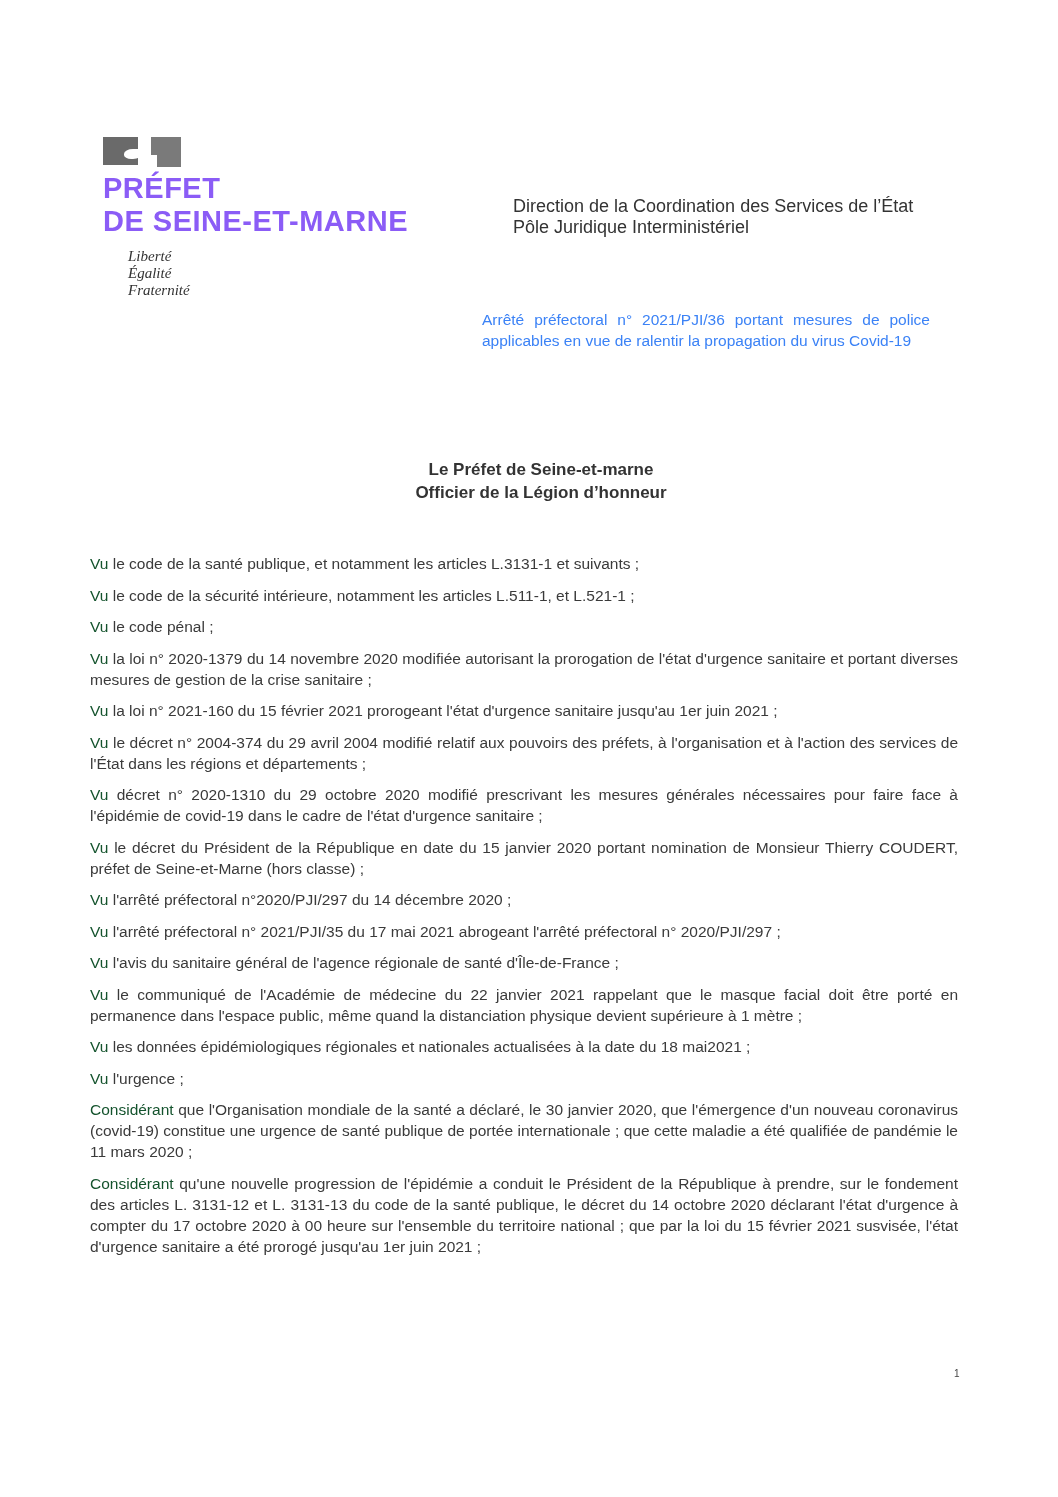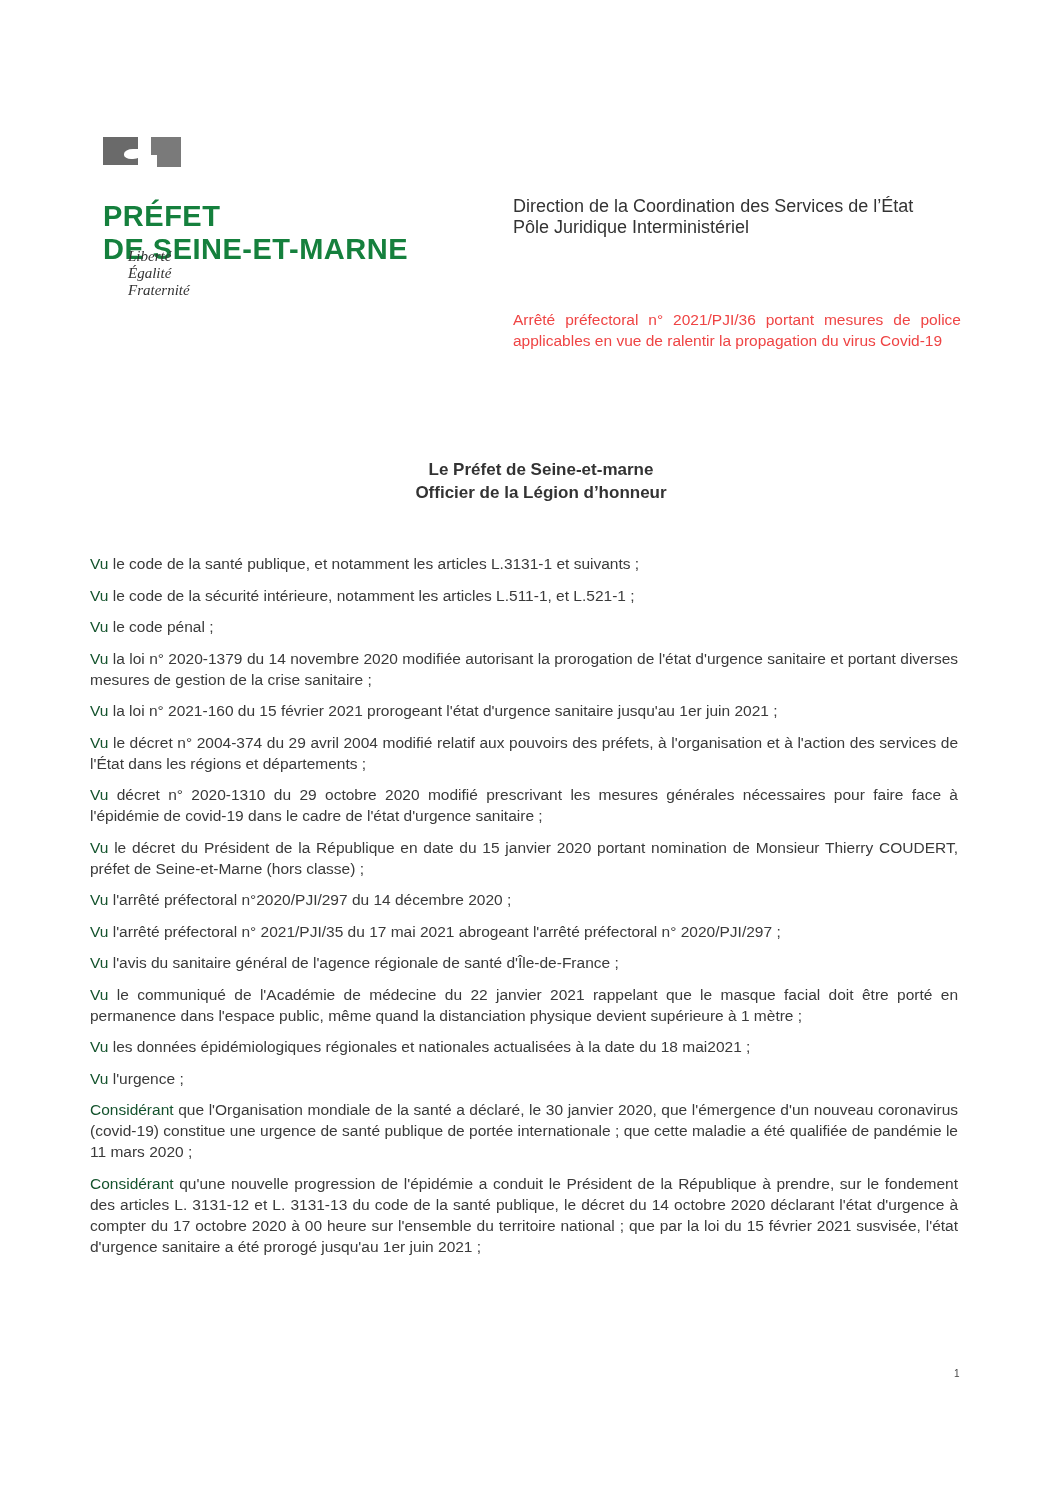--- a/index.html
+++ b/index.html
@@ -5,24 +5,24 @@
     html, body { margin: 0; padding: 0; background: #ffffff; }
     body {
       width: 1058px; height: 1497px; position: relative; overflow: hidden;
       font-family: "Liberation Sans", sans-serif; color: #3a3a3a;
     }
     .logo-flag { position: absolute; left: 103px; top: 137px; width: 80px; height: 30px; }
     .logo-flag .left { position: absolute; left: 0; top: 0; width: 35px; height: 28px; background: #6a6a6a; }
     .logo-flag .left .cut { position: absolute; right: -4px; top: 12px; width: 18px; height: 10px; background: #fff; border-radius: 50% 20% 50% 40%; }
     .logo-flag .right { position: absolute; left: 48px; top: 0; width: 30px; height: 30px; background: #7a7a7a; }
     .logo-flag .right .notch { position: absolute; left: -2px; top: 18px; width: 8px; height: 12px; background: #fff; }
-    .prefet-title { position: absolute; left: 103px; top: 172px; font-weight: 700; font-size: 29px; line-height: 33px; letter-spacing: 0.5px; color: #15803d; margin-top: 28px; }
+    .prefet-title { position: absolute; left: 103px; top: 172px; font-weight: 700; font-size: 29px; line-height: 33px; letter-spacing: 0.5px; color: #8b5cf6; }
     .motto { position: absolute; left: 103px; top: 248px; font-family: "Liberation Serif", serif; font-style: italic; font-size: 15px; line-height: 17px; color: #333; margin-left: 25px; }
     .direction { position: absolute; left: 513px; top: 196px; font-size: 18px; line-height: 21px; color: #333; }
-    .arrete { position: absolute; left: 513px; top: 309px; width: 448px; font-size: 15.5px; line-height: 21px; text-align: justify; color: #ef4444; }
+    .arrete { position: absolute; left: 482px; top: 309px; width: 448px; font-size: 15.5px; line-height: 21px; text-align: justify; color: #3b82f6; }
     .heading { position: absolute; left: 0; width: 1058px; top: 458px; text-align: center; font-weight: 700; font-size: 17px; line-height: 23px; color: #333; padding-left: 12px; }
     .body-text { position: absolute; left: 90px; top: 553px; width: 868px; font-size: 15.5px; line-height: 21px; color: #3a3a3a; }
     .para { margin: 0 0 10.5px 0; text-align: justify; }
     .para b { font-weight: 400; color: #14532d; }
     .page-number { position: absolute; left: 954px; top: 1368px; font-size: 10px; color: #444; }
   </style>
 </head>
 <body>
 
 <div class="logo-flag">

